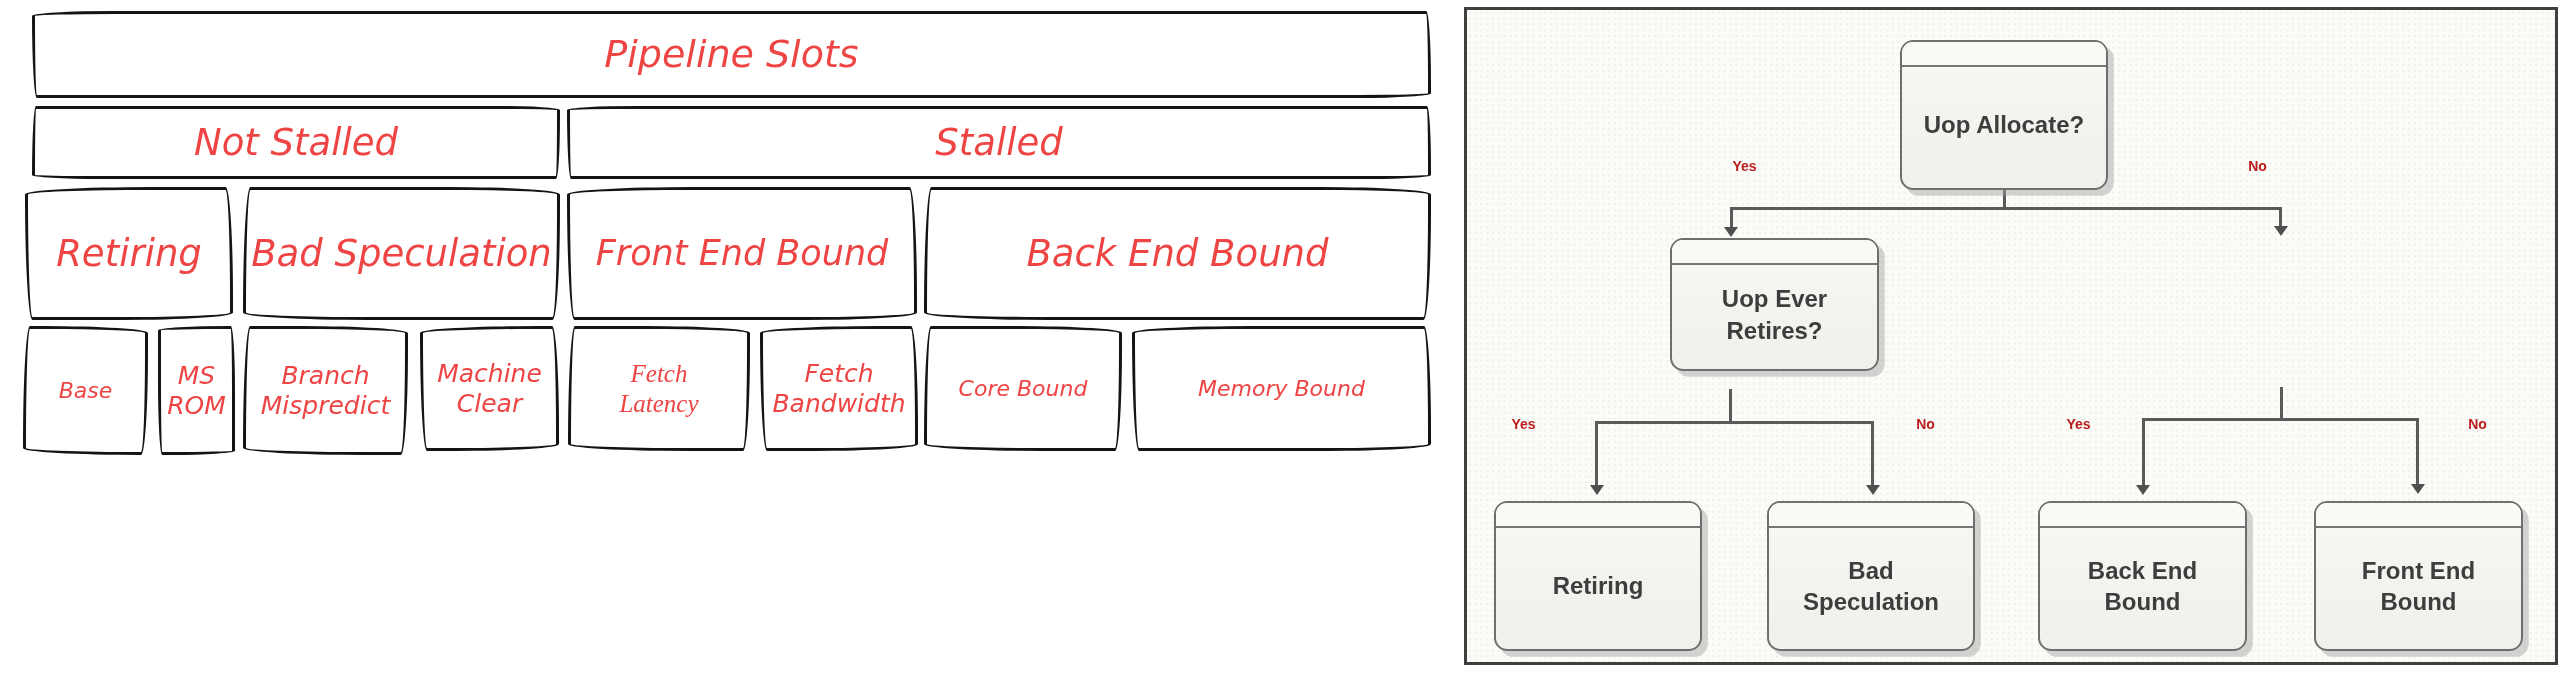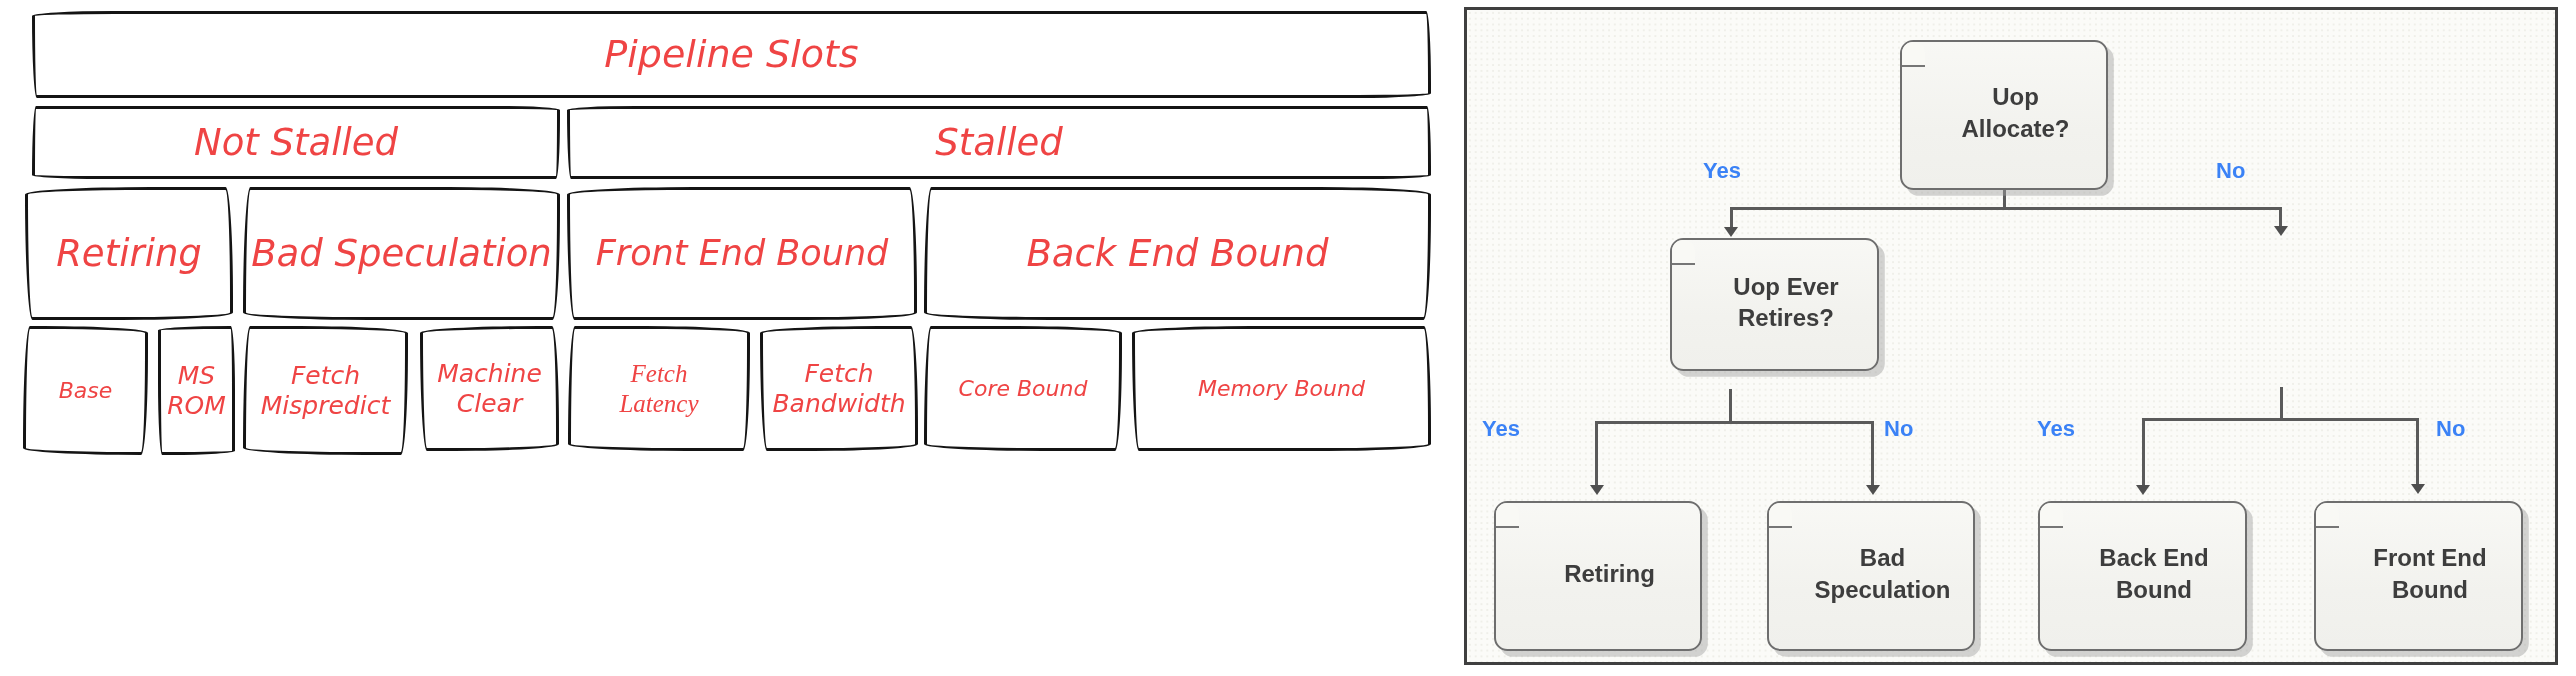--- a/index.html
+++ b/index.html
@@ -48,21 +48,21 @@
     background-size: 5.8px 5.8px;
   }
   .node {
     position: absolute;
     box-sizing: border-box;
     border: 2.5px solid #6e6e6e;
     border-radius: 13.3px;
     background: linear-gradient(180deg, #f8f8f5 0%, #f2f2ee 60%, #f0f0ec 100%);
     box-shadow: 5.8px 5.8px 0 rgba(160,160,160,0.45);
     display: flex;
-    flex-direction: row;
+    flex-direction: column;
   }
   .node-header {
     height: 23px;
     flex: 0 0 23px;
     border-bottom: 2.5px solid #767676;
     background: #f9f9f5;
     border-radius: 10.8px 10.8px 0 0;
   }
   .node-body {
     flex: 1;
@@ -80,23 +80,24 @@
   .arrowhead {
     position: absolute;
     width: 0; height: 0;
     border-left: 7.5px solid transparent;
     border-right: 7.5px solid transparent;
     border-top: 10.8px solid #4f4f4f;
   }
   .edge-label {
     position: absolute;
     width: 83px;
+    text-align: center;
     font-weight: 700;
-    font-size: 22px;
-    color: #3b82f6;
+    font-size: 14px;
+    color: #b91c1c;
   }
 </style>
 </head>
 <body>
 
 <div id="page">
 
   <div>
 
     <div class="cell rA fs46" style="left:32px; top:10.8px; width:1399px; height:87px;">Pipeline Slots</div>
@@ -104,21 +105,21 @@
     <div class="cell rB fs44" style="left:32px; top:106px; width:528px; height:73px;">Not Stalled</div>
     <div class="cell rA fs44" style="left:567px; top:106px; width:864px; height:73px;">Stalled</div>
 
     <div class="cell rA fs44" style="left:25px; top:187px; width:208px; height:133px;">Retiring</div>
     <div class="cell rB fs44" style="left:243px; top:187px; width:317px; height:133px;">Bad Speculation</div>
     <div class="cell rA fs42" style="left:567px; top:187px; width:350px; height:133px;">Front End Bound</div>
     <div class="cell rB fs44" style="left:924px; top:187px; width:507px; height:133px;">Back End Bound</div>
 
     <div class="cell rB fs34" style="left:23px; top:326px; width:125px; height:129px;">Base</div>
     <div class="cell rA fs30 wrapTight" style="left:158px; top:326px; width:77px; height:129px;">MS ROM</div>
-    <div class="cell rB fs30 wrapTight" style="left:243px; top:326px; width:165px; height:129px;">Fetch Mispredict</div>
+    <div class="cell rB fs30 wrapTight" style="left:243px; top:326px; width:165px; height:129px;">Branch Mispredict</div>
     <div class="cell rA fs30 wrapTight" style="left:420px; top:326px; width:139px; height:125px;">Machine Clear</div>
     <div class="cell rB fs30 wrapTight" style="left:568px; top:326px; width:182px; height:125px; padding:12px 33px;font-family:Liberation Serif, serif;">Fetch Latency</div>
     <div class="cell rA fs30 wrapTight" style="left:760px; top:326px; width:158px; height:125px; padding:0 21.6px;">Fetch Bandwidth</div>
     <div class="cell rB fs34" style="left:924px; top:326px; width:198px; height:125px;">Core Bound</div>
     <div class="cell rA fs34" style="left:1132px; top:326px; width:299px; height:125px;">Memory Bound</div>
   </div>
 
   <div id="flow-panel"></div>
 
   <div class="edge" style="left:2003px; top:189px; width:2.5px; height:20px;"></div>

